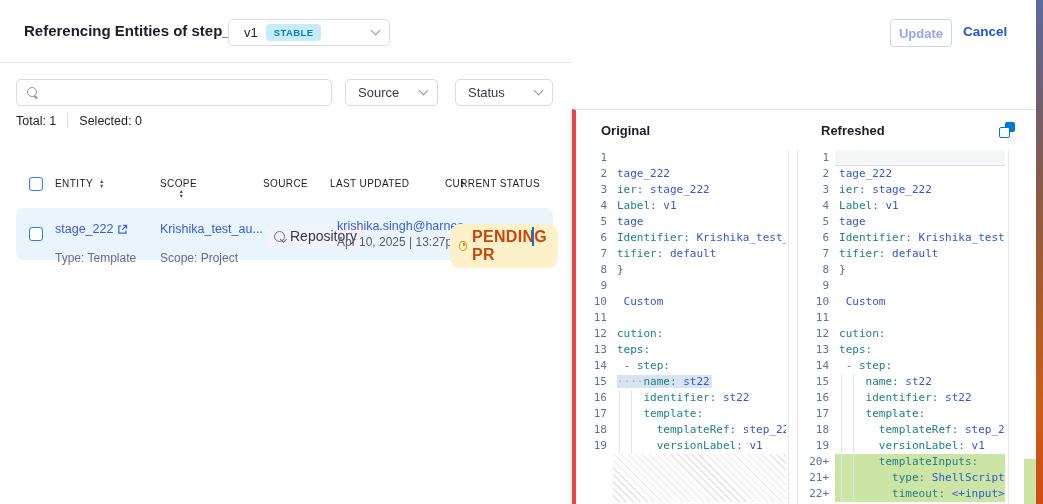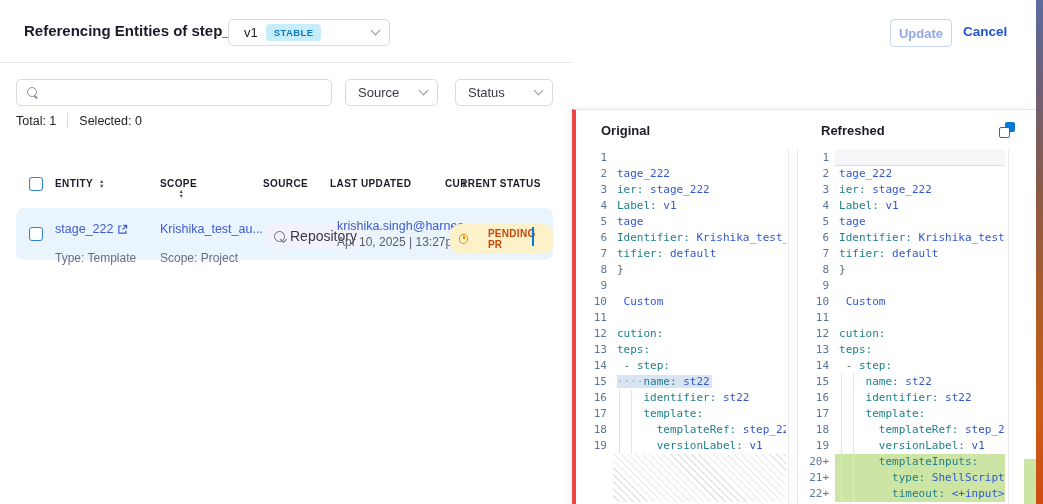--- a/index.html
+++ b/index.html
@@ -39,37 +39,37 @@
     color:#383946; cursor:pointer; }
   #source-dropdown { left:345px; width:93px; }
   #status-dropdown { left:455px; width:98px; }
 
   #totals { position:absolute; left:16px; top:113px; display:flex; align-items:center; font-size:12.5px; color:#22222a; }
   .totals-divider { width:1px; height:15px; background:#d9dae5; margin:0 11px; }
 
   
   .checkbox { width:14px; height:14px; border:1.5px solid #2f80d0; border-radius:3px; background:#fff; cursor:pointer; }
   #table-header { position:absolute; left:16px; top:172px; width:537px; height:26px; }
-  #table-header .hcell { position:absolute; top:6px; font-size:10px; font-weight:700; letter-spacing:.4px;
+  #table-header .hcell { position:absolute; top:6px; font-size:10px; font-weight:400; letter-spacing:.4px;
     color:#1c1c28; display:flex; align-items:center; }
   .sort-icon { display:inline-flex; flex-direction:column; margin-left:6px; color:#4d4f5c; line-height:4.5px;
     font-size:5.5px; cursor:pointer; }
   #table-row { position:absolute; left:16px; top:208px; width:537px; height:52px; background:#e9f4fd;
     border-radius:8px; cursor:pointer; }
   #table-row .cell { position:absolute; }
   .link { color:#3d5cd2; font-size:12.5px; text-decoration:none; display:inline-flex; align-items:center; gap:4px; cursor:pointer; }
   .sub { font-size:12px; color:#6b6d85; margin-top:14px; }
   .ext-icon { width:11px; height:11px; flex:0 0 11px; }
   .pill { display:inline-flex; align-items:center; gap:5px; background:#f2f2fa; border-radius:6px; padding:4px 8px;
     font-size:14px; color:#383946; }
   .repo-glyph { width:11px; height:11px; border:1.2px solid #6b6d85; border-radius:50%; position:relative; }
   .repo-glyph::after { content:''; position:absolute; right:-2px; bottom:-1px; width:4px; height:4px;
     border-left:1.2px solid #6b6d85; border-bottom:1.2px solid #6b6d85; transform:rotate(-45deg); }
-  .status-pill { display:inline-flex; align-items:center; gap:20px; background:#fdf1c9; border-radius:10px;
-    padding:4px 9px; font-size:10px; font-weight:700; letter-spacing:.3px; color:#c7470e; }
+  .status-pill { display:inline-flex; align-items:center; gap:5px; background:#fdf1c9; border-radius:10px;
+    padding:4px 9px; font-size:16px; font-weight:700; letter-spacing:.3px; color:#c7470e; }
   .clock-glyph { width:10px; height:10px; border:1.4px solid #df8d0c; border-radius:50%; position:relative; }
   .clock-glyph::after { content:''; position:absolute; left:3.3px; top:1.3px; width:1.4px; height:3.2px; background:#df8d0c; }
   .chev-right { width:8px; height:8px; border-top:2px solid #0278d5; border-right:2px solid #0278d5;
     transform:rotate(45deg); cursor:pointer; }
   .email { font-size:12.5px; color:#3d5cd2; }
   .date { font-size:12px; color:#5c5e6b; margin-top:2px; }
 
   
   #diff-col { position:absolute; left:572px; top:65px; width:464px; height:439px; background:#fff;
     border-left:4px solid #ef4444; border-top:1px solid #e3e4ec; box-shadow:-3px 0 8px rgba(96,97,112,.08);margin-top:44px; }

